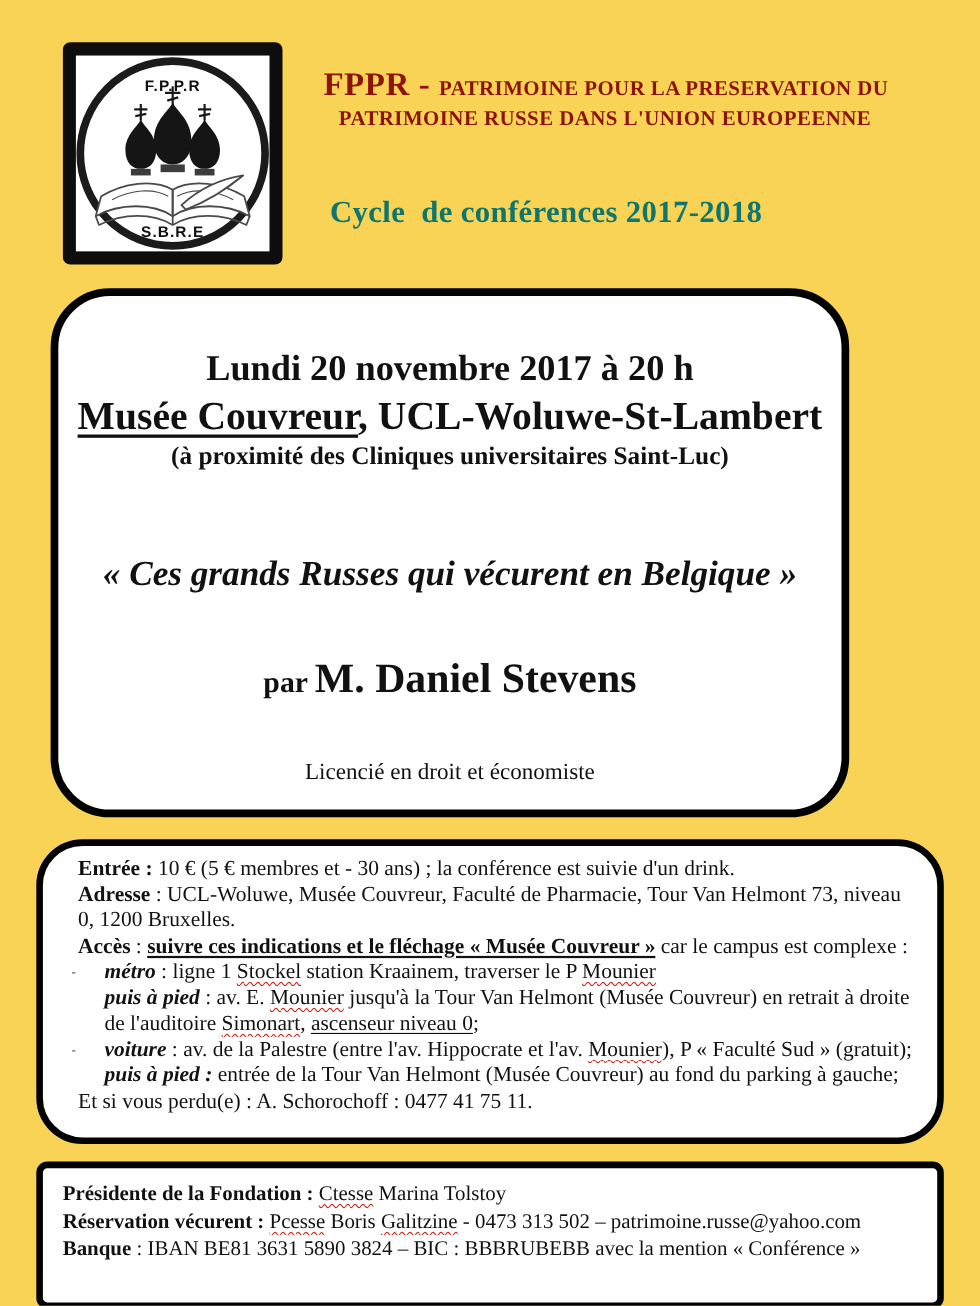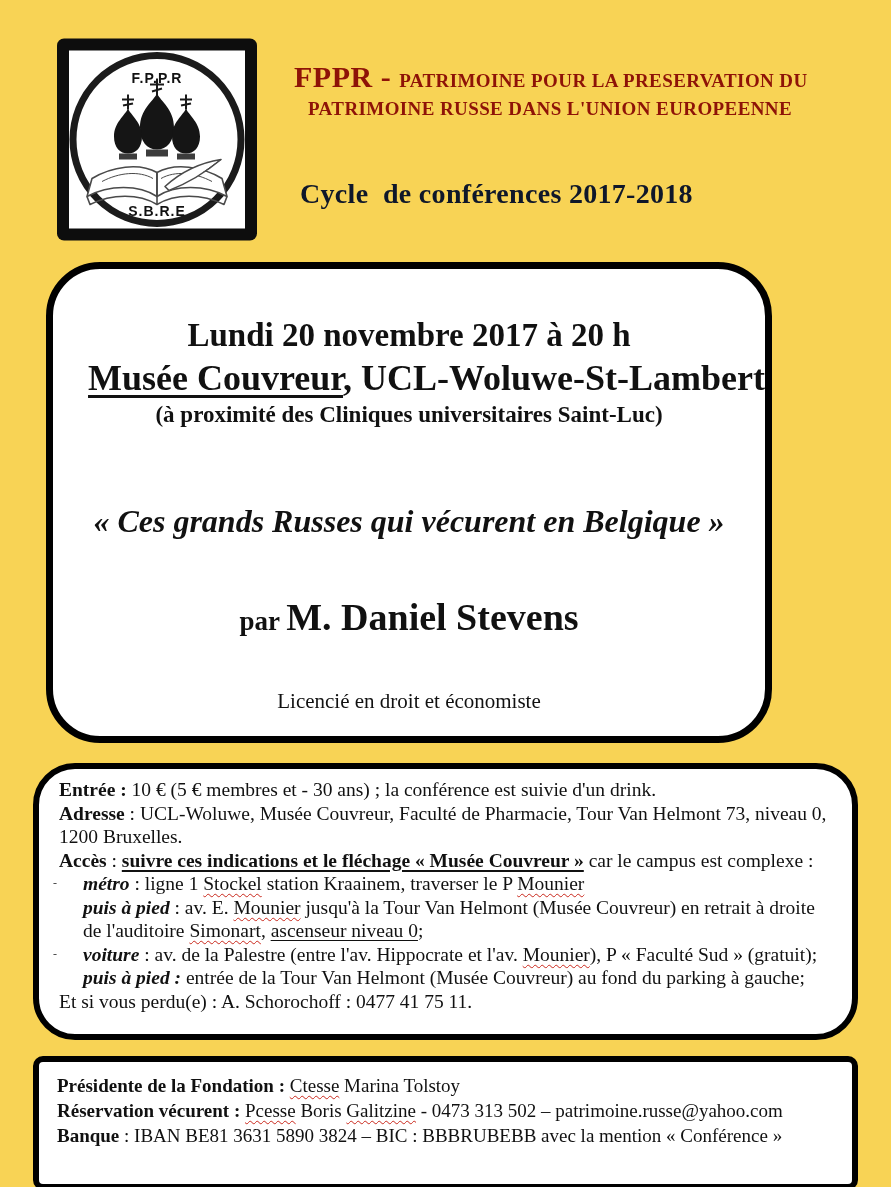--- a/index.html
+++ b/index.html
@@ -18,45 +18,45 @@
   
   .org{
     position:absolute;left:294px;top:60px;width:580px;
     color:#8E1307;font-weight:bold;line-height:1.15;
   }
   .org-line1{font-size:19px;letter-spacing:.4px;white-space:nowrap;}
   .org-prefix{font-size:30px;letter-spacing:.5px;}
   .org-line2{font-size:19px;letter-spacing:.4px;padding-left:14px;margin-top:3px;white-space:nowrap;}
   .cycle{
     position:absolute;left:300px;top:178px;
-    font-size:28px;font-weight:bold;color:#0f172a;
+    font-size:28px;font-weight:bold;color:#0f766e;
     white-space:pre;letter-spacing:.3px;
   }
 
   
   .box{background:#fff;box-sizing:border-box;position:absolute;}
   .box-main{
     left:46px;top:262px;width:726px;height:481px;
     border:7px solid #000;border-radius:54px;text-align:center;
   }
   .box-main p{position:absolute;left:0;right:0;margin:0;}
   .date{top:48px;font-size:33px;font-weight:bold;}
-  .venue{top:88px;font-size:36px;font-weight:bold;text-align:right;}
+  .venue{top:88px;font-size:36px;font-weight:bold;}
   .venue .uv{text-decoration:underline;text-decoration-thickness:2.5px;text-underline-offset:5px;}
   .prox{top:133px;font-size:23px;font-weight:bold;}
   .quote{top:234px;font-size:32px;font-weight:bold;font-style:italic;}
   .speaker{top:326px;}
   .speaker .par{font-size:27px;font-weight:bold;}
   .speaker .name{font-size:38px;font-weight:bold;}
   .cred{top:420px;font-size:21px;}
 
   .box-info{
     left:33px;top:763px;width:825px;height:277px;
     border:6px solid #000;border-radius:42px;
-    padding:9px 20px 0 20px;
+    padding:9px 20px 0 32px;
     font-size:19.5px;line-height:23.5px;
   }
   .box-footer{
     left:33px;top:1056px;width:825px;height:134px;
     border:6px solid #000;border-radius:10px;
     padding:11px 18px 0 18px;
     font-size:19px;line-height:25px;
   }
   .box-footer .tline{white-space:nowrap;}
 

